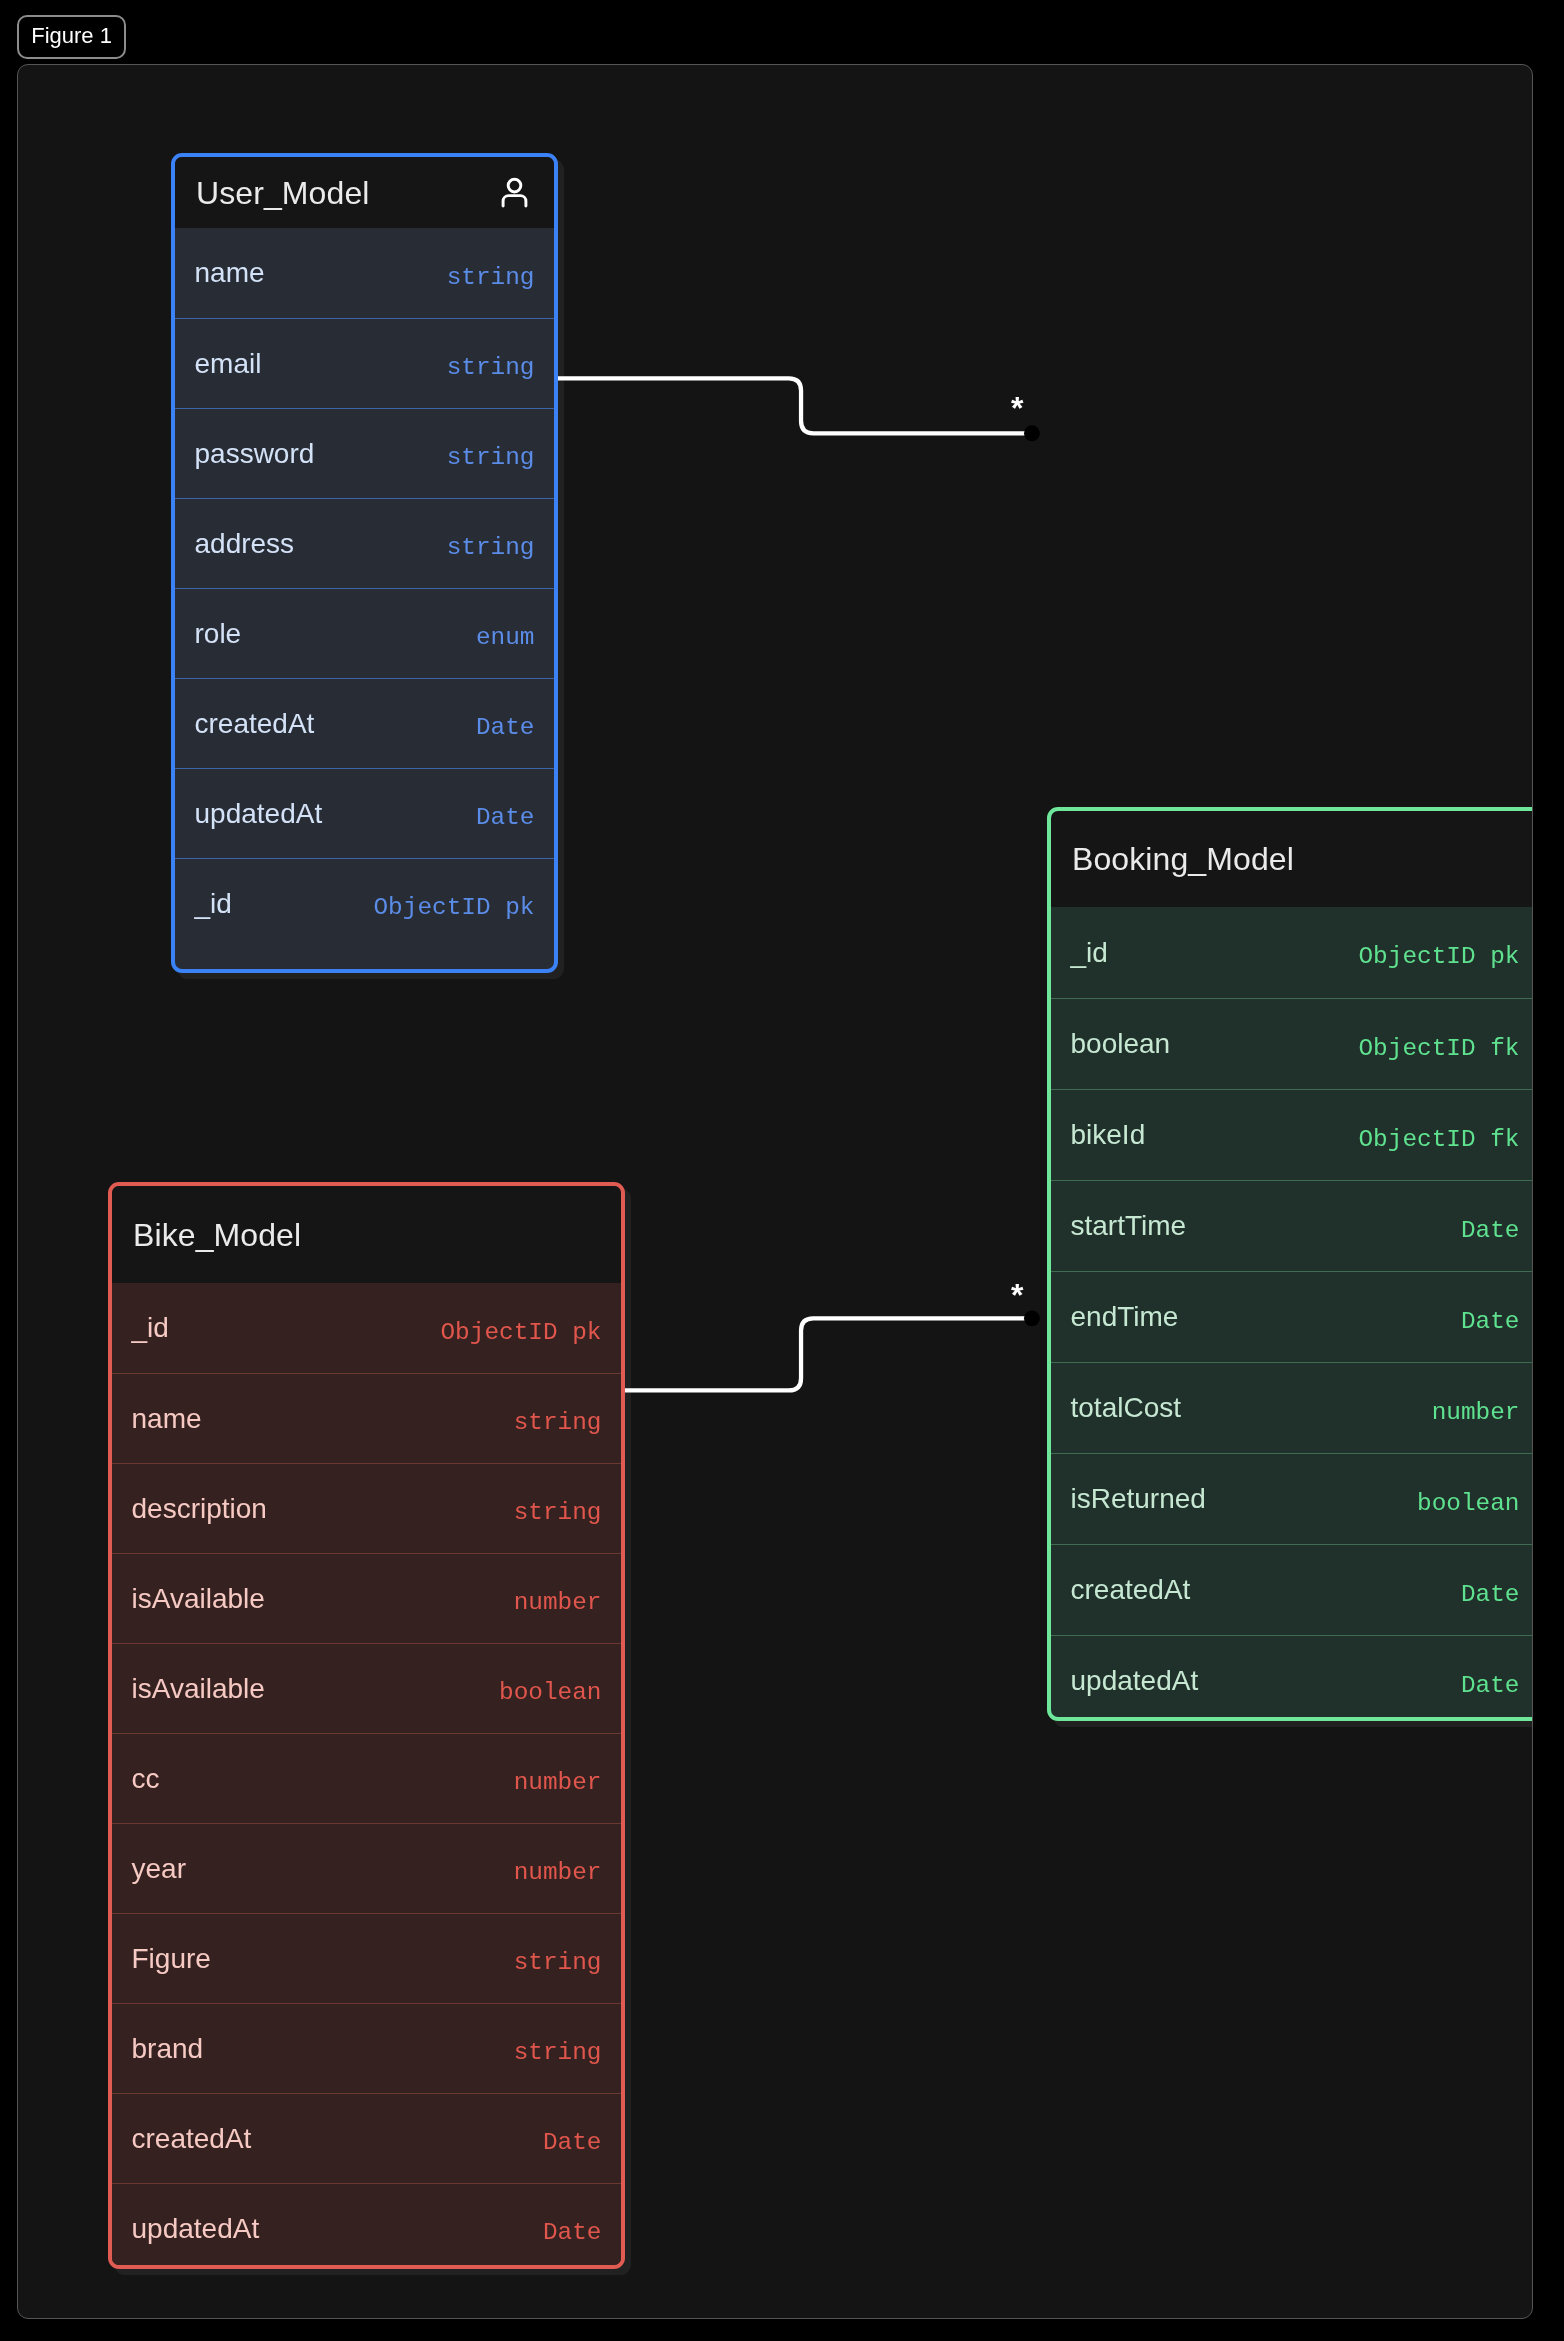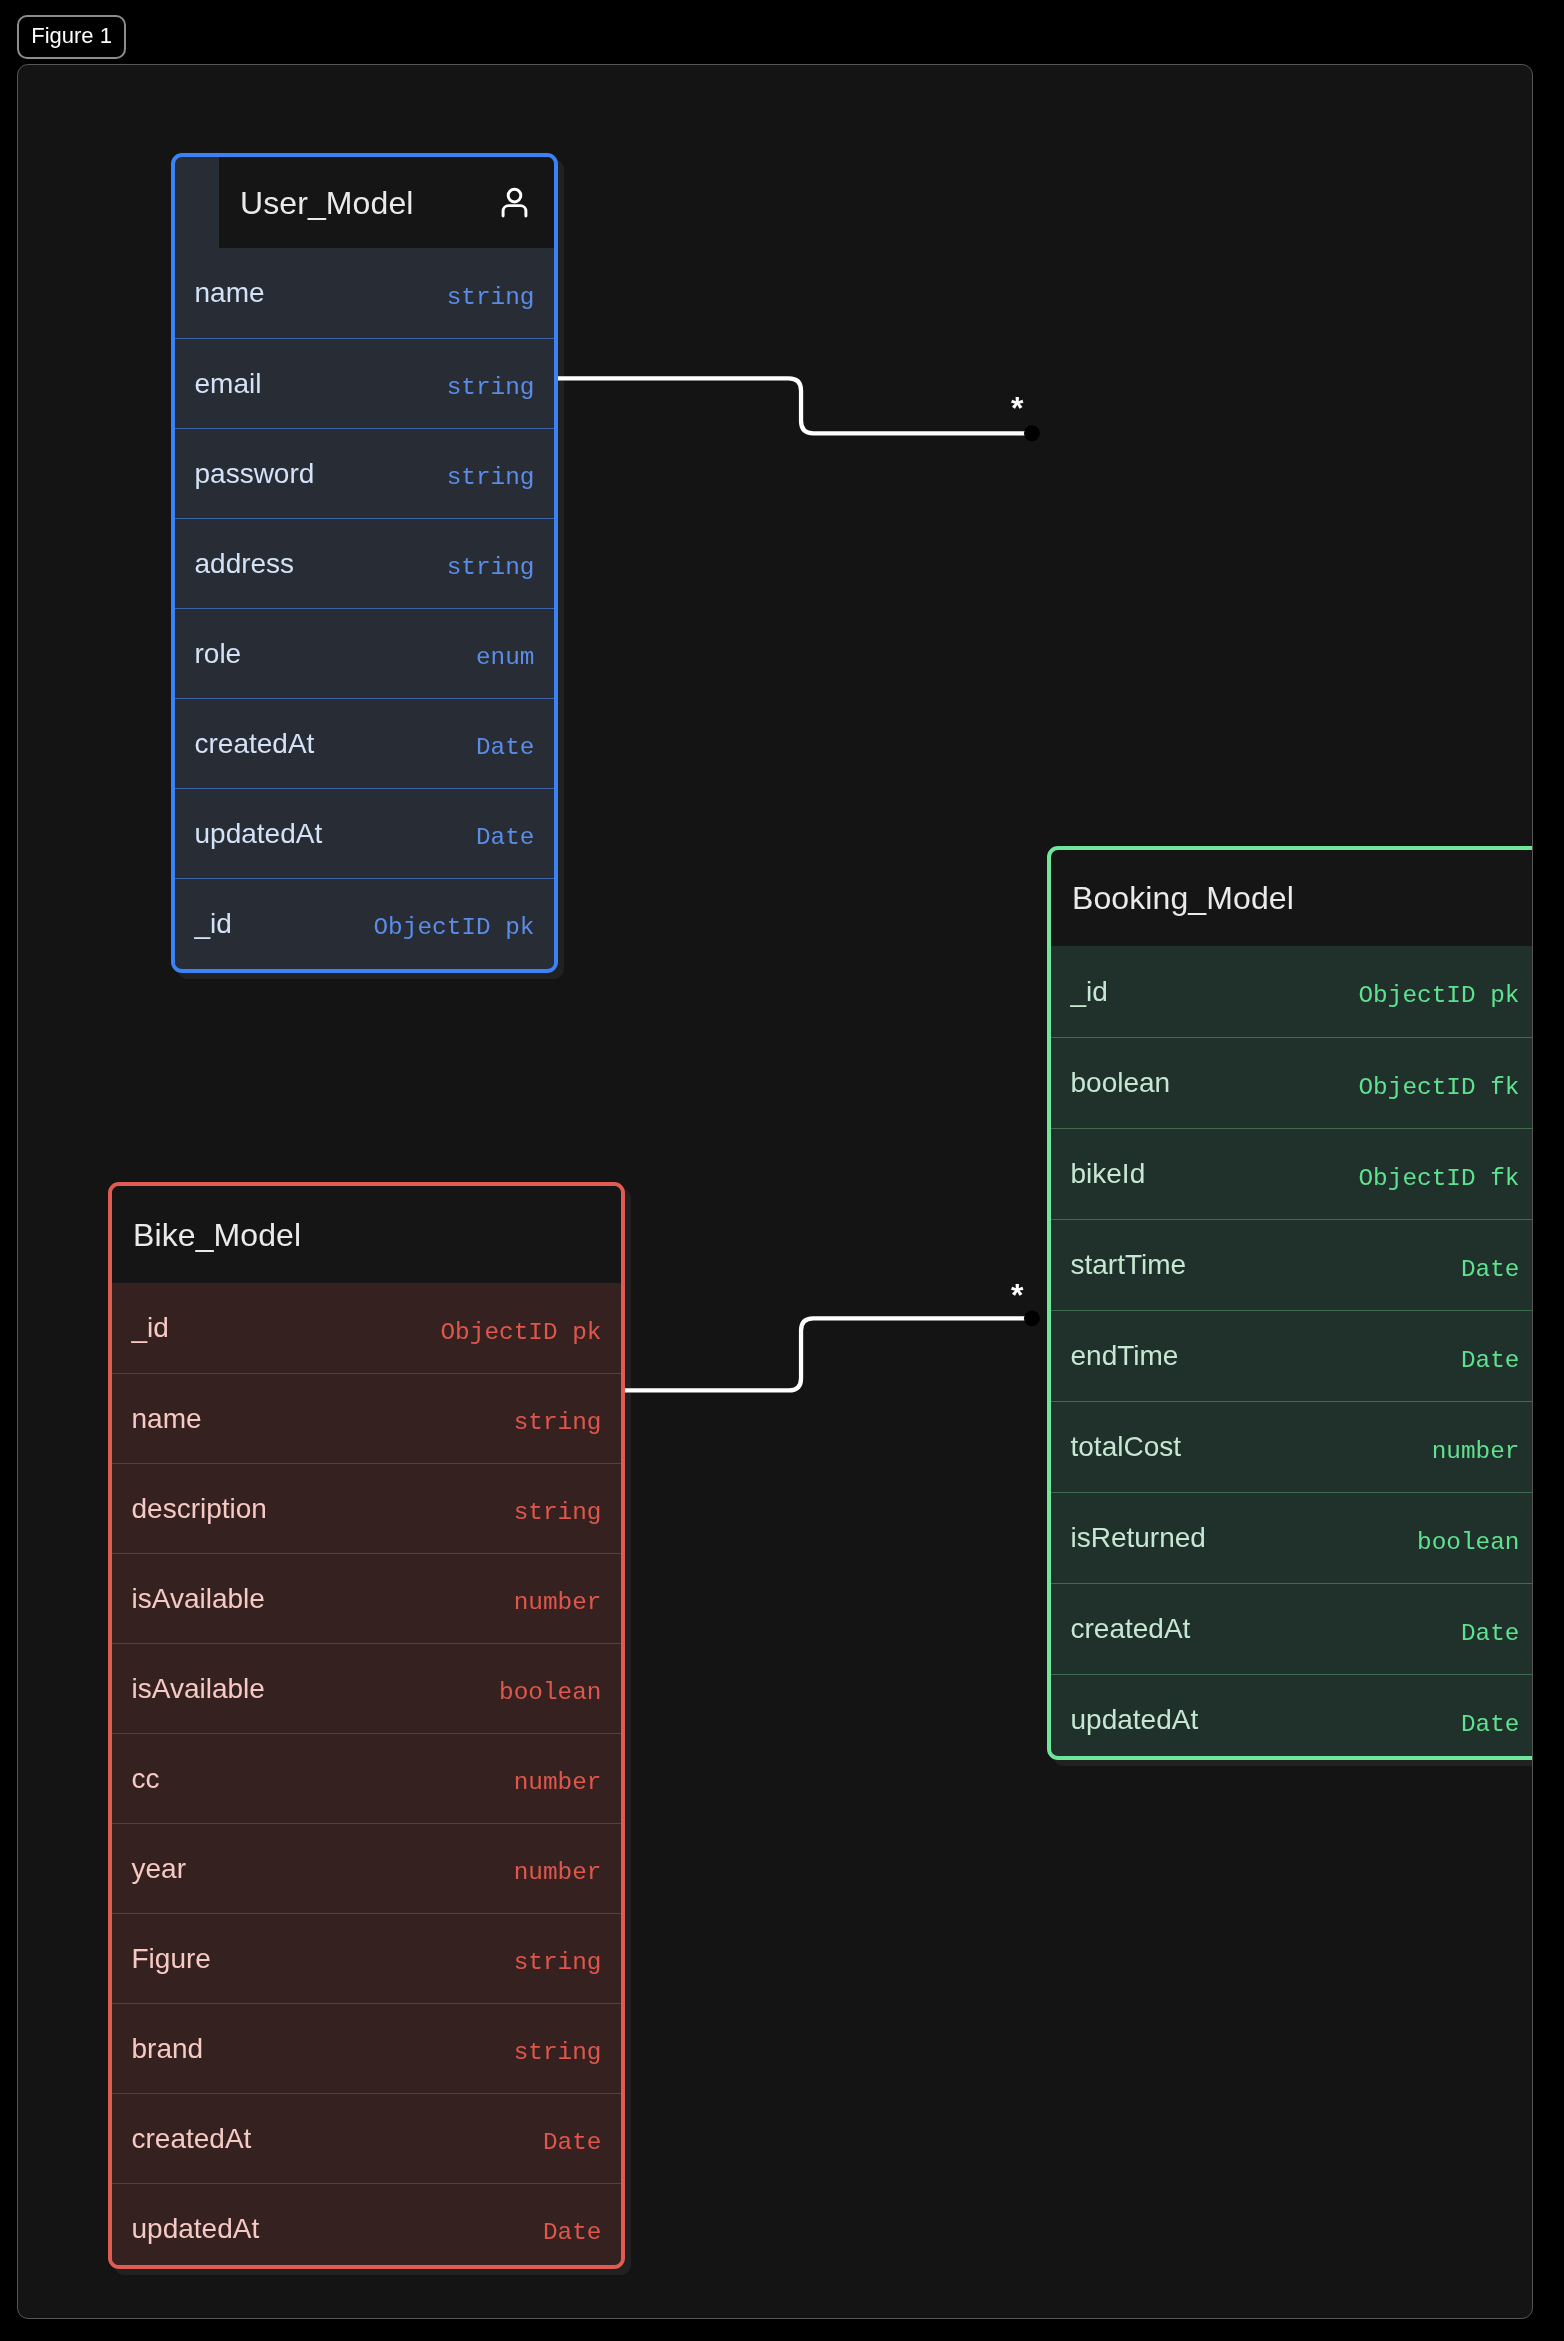--- a/index.html
+++ b/index.html
@@ -72,28 +72,28 @@
   .field-type{
     font-family:Liberation Mono, monospace;
     font-size:24.4px;line-height:1;white-space:nowrap;margin-top:10px;
   }
 
   
   #table-user{
     left:153px;top:88px;width:387px;height:820px;
     border:4.3px solid #3b82f6;background:#272c35;
   }
-  #table-user .table-header{height:91px;margin-left:44px;}
+  #table-user .table-header{height:71px;}
   #table-user .row{height:90px;border-top-color:#3d63a8;background:#272c35;}
   #table-user .field-name{color:#d4e2f7;}
   #table-user .field-type{color:#5b8ce8;}
 
   
   #table-booking{
-    left:1029px;top:781px;width:496px;height:914px;
+    left:1029px;top:742px;width:496px;height:914px;
     border:4.3px solid #6ee79a;background:#5eead4;
   }
   #table-booking .table-header{height:96px;}
   #table-booking .row{height:91px;border-top-color:#3f6b51;background:#20302a;}
   #table-booking .field-name{color:#c6e8d3;}
   #table-booking .field-type{color:#5fe28f;}
 
   
   #table-bike{
     left:90px;top:1117px;width:517px;height:1087px;

